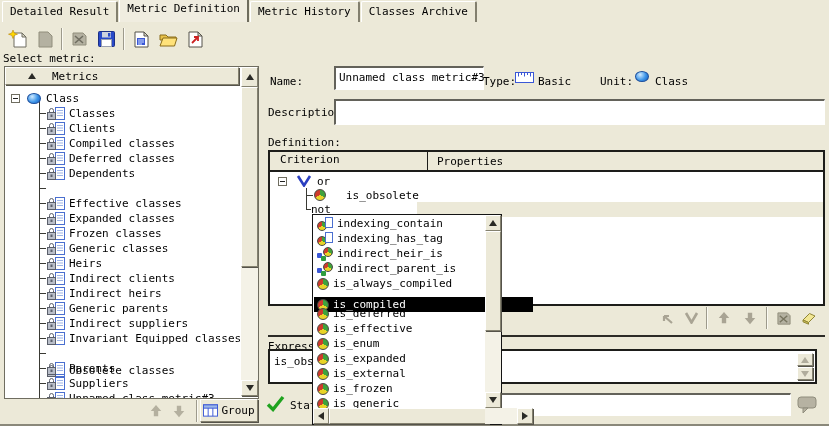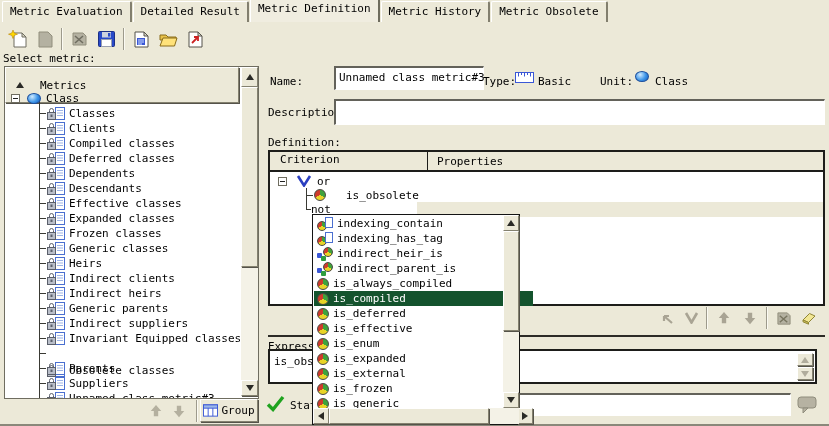--- a/index.html
+++ b/index.html
@@ -45,38 +45,37 @@
   .pie.small{width:10px;height:10px;}
   .icwrap{position:relative;width:16px;height:14px;flex:0 0 16px;}
   .minipage{position:absolute;right:0;top:0;width:8px;height:11px;background:#fff;border:1px solid #4a6fd0;box-sizing:border-box;}
   .dotb{position:absolute;left:0;top:6px;width:5px;height:5px;background:#3a57d6;border-radius:1px;}
   .dotg{position:absolute;left:4px;top:9px;width:5px;height:5px;background:#2f9e3f;border-radius:1px;}
   
   #deftable{left:268px;top:150px;width:557px;height:156px;border:2px solid #1d1d1a;background:#fff;box-sizing:border-box;}
   #defhead{position:absolute;left:0;top:0;width:100%;height:20px;background:#ECE9D8;border-bottom:2px solid #1d1d1a;box-sizing:border-box;}
   .drow{position:absolute;display:flex;align-items:center;white-space:nowrap;height:14px;}
   
-  #dropdown{left:312px;top:214px;width:208px;height:211px;background:#fff;border:1px solid #141414;z-index:20;box-sizing:border-box;}
+  #dropdown{left:312px;top:214px;width:190px;height:211px;background:#fff;border:1px solid #141414;z-index:20;box-sizing:border-box;}
   .ditem{position:absolute;left:1px;width:219px;height:15px;display:flex;align-items:center;gap:4px;padding-left:3px;box-sizing:border-box;white-space:nowrap;}
-  .ditem.sel{background:#14532d;color:#fff;}
+  .ditem.sel{background:#000000;color:#fff;margin-top:6px;}
   .sbtn{position:absolute;display:flex;align-items:center;justify-content:center;}
   
   svg{display:block;}
 </style>
 </head>
 <body>
 
 <div id="window">
 
   <div class="tabbar">
-    <div class="tab"><span>Metric Evaluation</span></div>
     <div class="tab"><span>Detailed Result</span></div>
     <div class="tab active"><span>Metric Definition</span></div>
     <div class="tab"><span>Metric History</span></div>
-    <div class="tab"><span>Metric Obsolete</span></div>
+    <div class="tab"><span>Classes Archive</span></div>
   </div>
 
   <div class="toolbar">
     <div class="tbtn">
       <svg width="20" height="18" viewBox="0 0 20 18">
         <path d="M6 3 h8 l4 4 v10 h-12 z" fill="#fff" stroke="#6f6d60"></path>
         <path d="M14 3 l4 4 h-4 z" fill="#d9d6c6" stroke="#6f6d60"></path>
         <path d="M5 0 L6.2 3 L9.5 4.2 L6.2 5.4 L5 8.5 L3.8 5.4 L0.5 4.2 L3.8 3 Z" fill="#ffd900" stroke="#b8860b" stroke-width="0.6"></path>
       </svg>
     </div>
@@ -122,21 +121,21 @@
         <path d="M5 12 L11 6" stroke="#cc2222" stroke-width="1.8"></path>
         <path d="M11 10 V6 H7" fill="none" stroke="#cc2222" stroke-width="1.8"></path>
       </svg>
     </div>
   </div>
 
   <div class="abs lbl" style="left:3px;top:52px;">Select metric:</div>
 
   <div class="abs" id="tree">
 
-    <div class="abs raised" style="left:0;top:0;width:234px;height:36px;display:flex;align-items:center;">
+    <div class="abs raised" style="left:0;top:0;width:234px;height:18px;display:flex;align-items:center;padding-left:12px;">
       <span class="tri up" style="margin-left:10px;"></span>
       <span class="lbl" style="margin-left:16px;">Metrics</span>
     </div>
 
     <div class="abs track" style="right:0;top:0;width:17px;height:329px;">
       <div class="abs raised" style="left:0;top:0;width:17px;height:20px;display:flex;align-items:center;justify-content:center;">
           <span class="tri up"></span>
         </div>
       <div class="abs raised" style="left:0;top:20px;width:17px;height:180px;"></div>
       <div class="abs raised" style="left:0;top:313px;width:17px;height:16px;display:flex;align-items:center;justify-content:center;">
@@ -211,32 +210,20 @@
             <rect x="8.5" y="0.5" width="9" height="12" fill="#fff" stroke="#4a6fd0"></rect>
             <path d="M10 3.5 h6 M10 6 h6 M10 8.5 h6" stroke="#9db4e6" stroke-width="1"></path>
             <rect x="0.5" y="5.5" width="8" height="7" fill="#b9bec9" stroke="#5a5f6b"></rect>
             <path d="M2.5 5.5 V3.5 a2 2 0 0 1 4 0 V5.5" fill="none" stroke="#5a5f6b"></path>
             <rect x="3.5" y="7.5" width="2" height="2.5" fill="#5a5f6b"></rect>
           </svg>
         </span>
         <span class="lbl" style="margin-left:4px;">Dependents</span>
       </div>
     <div class="stub" style="top:121px;"></div>
-    <div class="trow" style="top:114px;">
-        <span style="margin-left:42px;flex:0 0 18px;">
-          <svg width="18" height="13" viewBox="0 0 18 13">
-            <rect x="8.5" y="0.5" width="9" height="12" fill="#fff" stroke="#4a6fd0"></rect>
-            <path d="M10 3.5 h6 M10 6 h6 M10 8.5 h6" stroke="#9db4e6" stroke-width="1"></path>
-            <rect x="0.5" y="5.5" width="8" height="7" fill="#b9bec9" stroke="#5a5f6b"></rect>
-            <path d="M2.5 5.5 V3.5 a2 2 0 0 1 4 0 V5.5" fill="none" stroke="#5a5f6b"></path>
-            <rect x="3.5" y="7.5" width="2" height="2.5" fill="#5a5f6b"></rect>
-          </svg>
-        </span>
-        <span class="lbl" style="margin-left:4px;">Descendants</span>
-      </div>
     <div class="stub" style="top:136px;"></div>
     <div class="trow" style="top:129px;">
         <span style="margin-left:42px;flex:0 0 18px;">
           <svg width="18" height="13" viewBox="0 0 18 13">
             <rect x="8.5" y="0.5" width="9" height="12" fill="#fff" stroke="#4a6fd0"></rect>
             <path d="M10 3.5 h6 M10 6 h6 M10 8.5 h6" stroke="#9db4e6" stroke-width="1"></path>
             <rect x="0.5" y="5.5" width="8" height="7" fill="#b9bec9" stroke="#5a5f6b"></rect>
             <path d="M2.5 5.5 V3.5 a2 2 0 0 1 4 0 V5.5" fill="none" stroke="#5a5f6b"></path>
             <rect x="3.5" y="7.5" width="2" height="2.5" fill="#5a5f6b"></rect>
           </svg>

